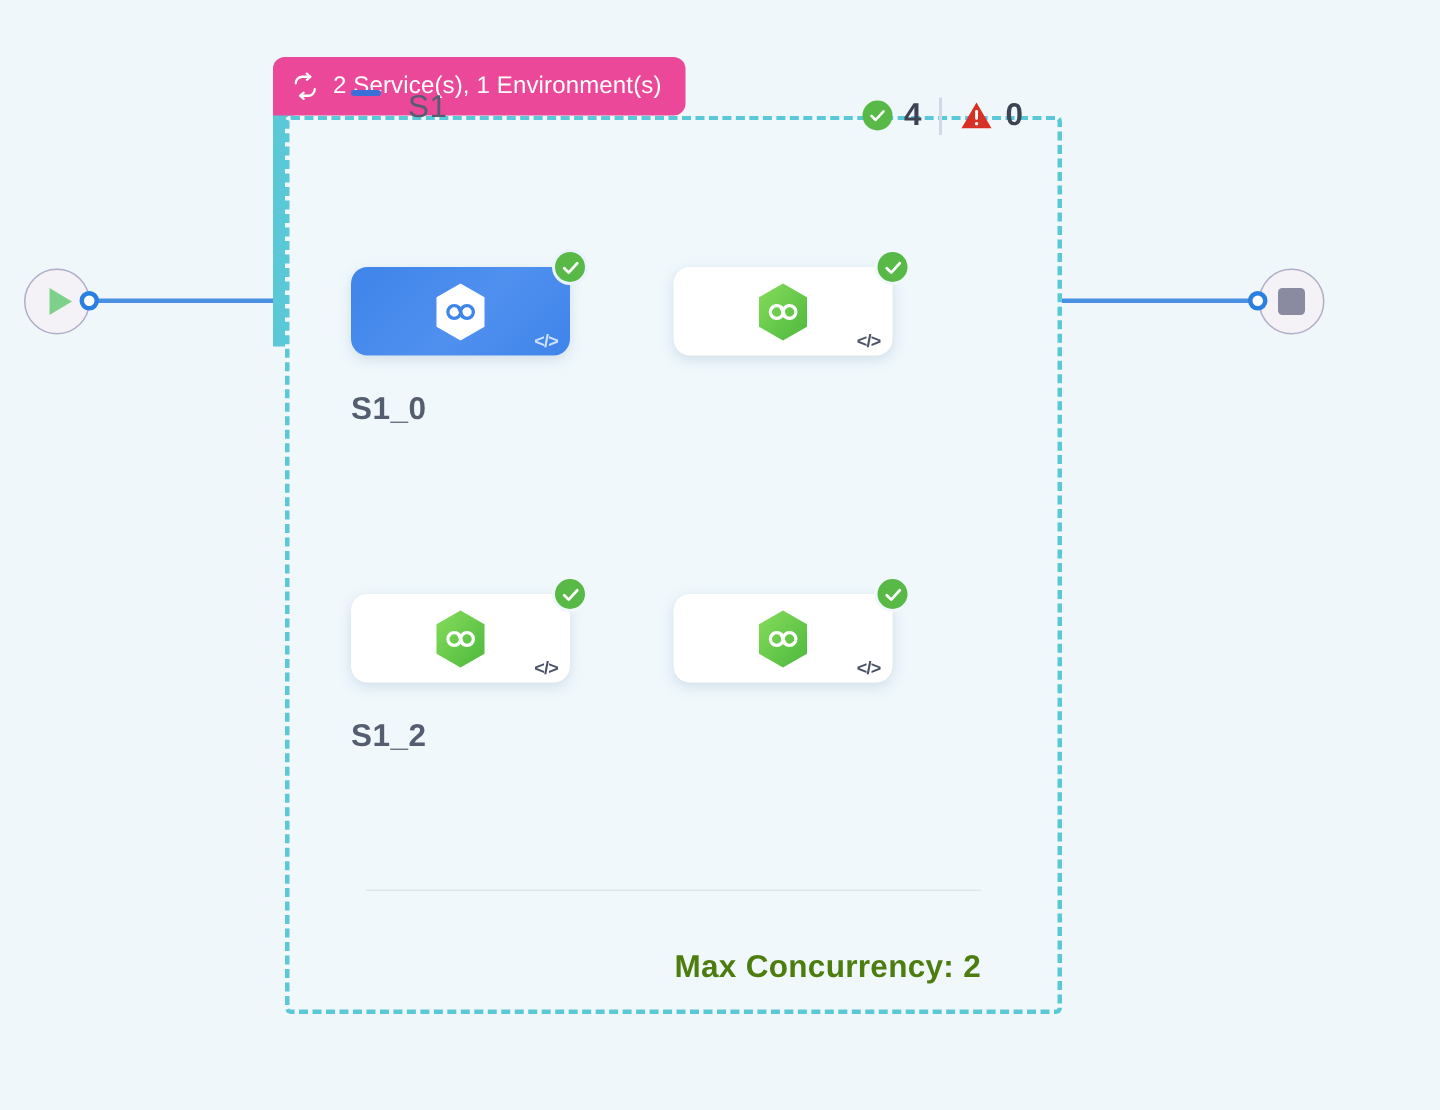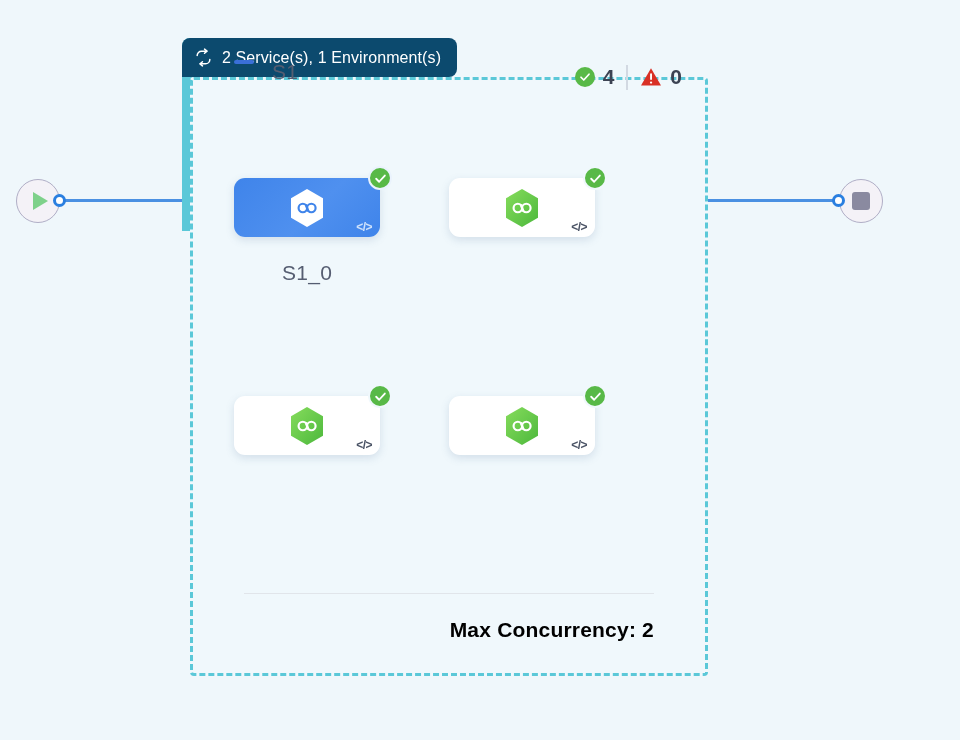--- a/index.html
+++ b/index.html
@@ -103,21 +103,21 @@
     border-top-left-radius: 8px;
   }
 
   
   #group-header {
     position: absolute;
     left: -8px;
     top: 0;
     height: 39px;
     padding: 0 16px 0 12px;
-    background: #0c4a6e;
+    background: #ec4899;
     border-radius: 8px 8px 8px 0;
     display: flex;
     align-items: center;
     gap: 9px;
     color: #ffffff;
     font-size: 16px;
     white-space: nowrap;
     z-index: 3;
   }
   #group-header .hdr-label { letter-spacing: .1px; }
@@ -251,44 +251,45 @@
     letter-spacing: -.5px;
   }
   .node-card.selected .code-glyph { color: #cfe2fb; }
   .node-card.plain .code-glyph { color: #4a5365; }
 
   .node-label {
     margin-top: 24px;
     font-size: 21px;
     color: #555d71;
     width: 146px;
-    text-align: center;
+    text-align: left;
     letter-spacing: .3px;
+    font-weight: bold;
   }
 
   
   #group-divider {
     position: absolute;
     left: 54px;
     top: 555px;
     width: 410px;
     height: 1px;
     background: #e1e5ea;
   }
   #group-footer {
     position: absolute;
     left: 0;
-    top: 580px;
+    top: 595px;
     width: 100%;
     padding-right: 54px;
     box-sizing: border-box;
     text-align: right;
     font-size: 21px;
     font-weight: bold;
-    color: #000000;
+    color: #4d7c0f;
     letter-spacing: .2px;
   }
 </style>
 </head>
 <body>
 
 <div id="canvas">
 
   <div class="edge" id="edge-start"></div>
   <div class="edge" id="edge-end"></div>
@@ -419,20 +420,21 @@
               </g>
             </svg>
           </span>
           <span class="check-badge">
             <svg width="13" height="13" viewBox="0 0 24 24" fill="none" stroke="#ffffff" stroke-width="3.4" stroke-linecap="round" stroke-linejoin="round">
               <polyline points="4,12.5 9.5,18 20,6.5"></polyline>
             </svg>
           </span>
           <span class="code-glyph">&lt;/&gt;</span>
         </div>
+        <div class="node-label">S1_2</div>
       </div>
 
       <div class="node-cell">
         <div class="node-card plain">
           <span class="hexwrap">
             <svg width="38" height="40" viewBox="0 0 44 48">
               <defs>
                 <linearGradient id="gradC" x1="0" y1="0" x2="1" y2="1">
                   <stop offset="0%" stop-color="#86dc5c"></stop>
                   <stop offset="100%" stop-color="#4cb83c"></stop>

